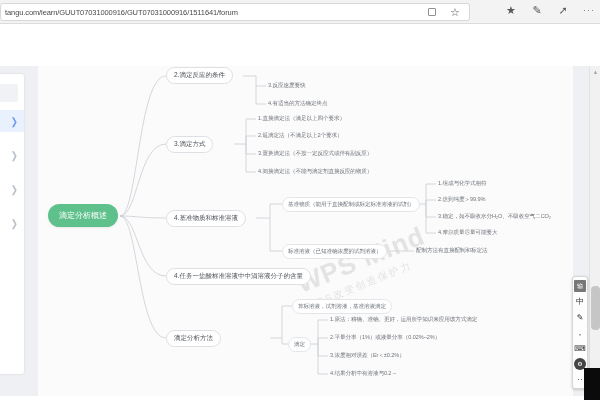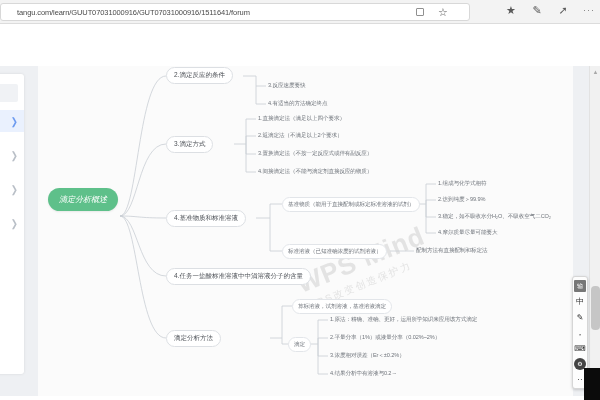--- a/index.html
+++ b/index.html
@@ -21,21 +21,21 @@
     display: flex; align-items: center;
     border-bottom: 1px solid #dcdcdc;
   }
   .url-field {
     position: absolute; left: 0; top: 3px;
     width: 470px; height: 18px;
     background: #ffffff;
     border: 1px solid #d8d8d8;
     border-radius: 3px;
     display: flex; align-items: center;
-    padding: 0 16px;
+    padding: 0 4px;
   }
   .url-text {
     font-size: 7.5px; color: #4a4a4a;
     white-space: nowrap; overflow: hidden;
     letter-spacing: -0.1px;
     filter: blur(0.35px);
     flex: 1;
   }
   .url-inline-icons { display: flex; align-items: center; gap: 7px; padding-right: 2px; }
 
@@ -298,21 +298,21 @@
           <path d="M232,272 L244,272 L244,240 L254,240"></path>
           <path d="M244,272 L244,278 L254,278"></path>
 
           <path d="M270,278 L280,278 L280,254 L290,254"></path>
           <path d="M280,278 L280,272 L290,272"></path>
           <path d="M280,278 L280,290 L290,290"></path>
           <path d="M280,278 L280,308 L290,308"></path>
         </g>
       </svg>
 
-      <div class="node root" style="left:10px; top:122px;font-style:italic;">滴定分析概述</div>
+      <div class="node root" style="left:10px; top:138px;">滴定分析概述</div>
 
       <div class="node" style="left:128px; top:1px;">2.滴定反应的条件</div>
       <div class="leaf" style="left:230px; top:16px;">3.反应速度要快</div>
       <div class="leaf" style="left:230px; top:34px;">4.有适当的方法确定终点</div>
 
       <div class="node" style="left:128px; top:70px;">3.滴定方式</div>
       <div class="leaf" style="left:220px; top:49px;">1.直接滴定法（满足以上四个要求）</div>
       <div class="leaf" style="left:220px; top:66px;">2.返滴定法（不满足以上2个要求）</div>
       <div class="leaf" style="left:220px; top:84px;">3.置换滴定法（不按一定反应式或伴有副反应）</div>
       <div class="leaf" style="left:220px; top:102px;">4.间接滴定法（不能与滴定剂直接反应的物质）</div>

